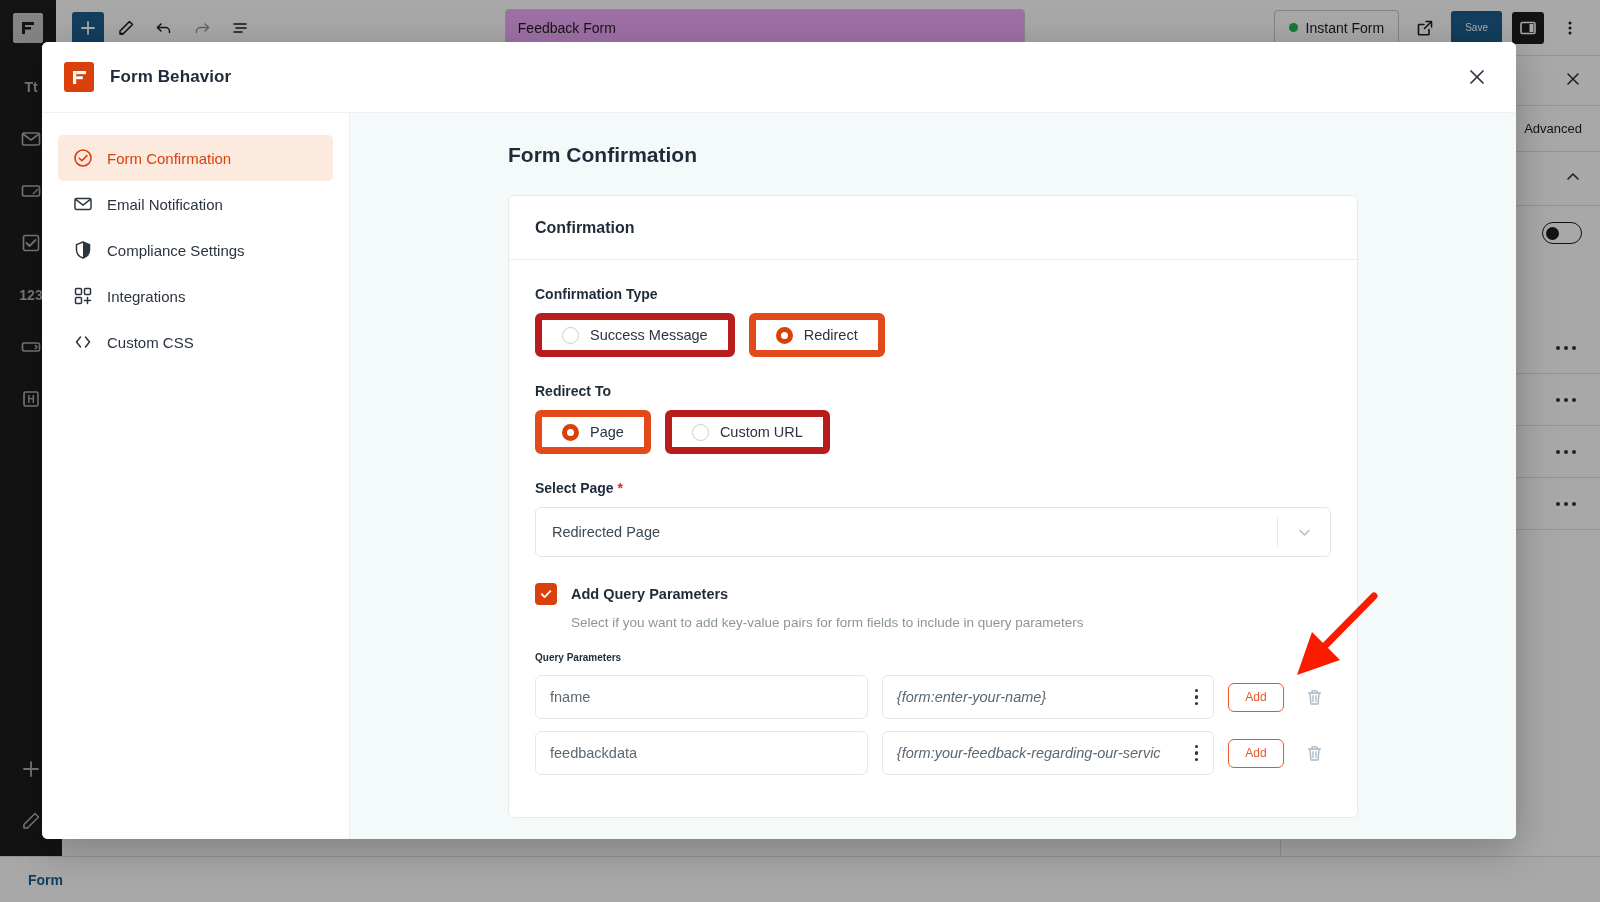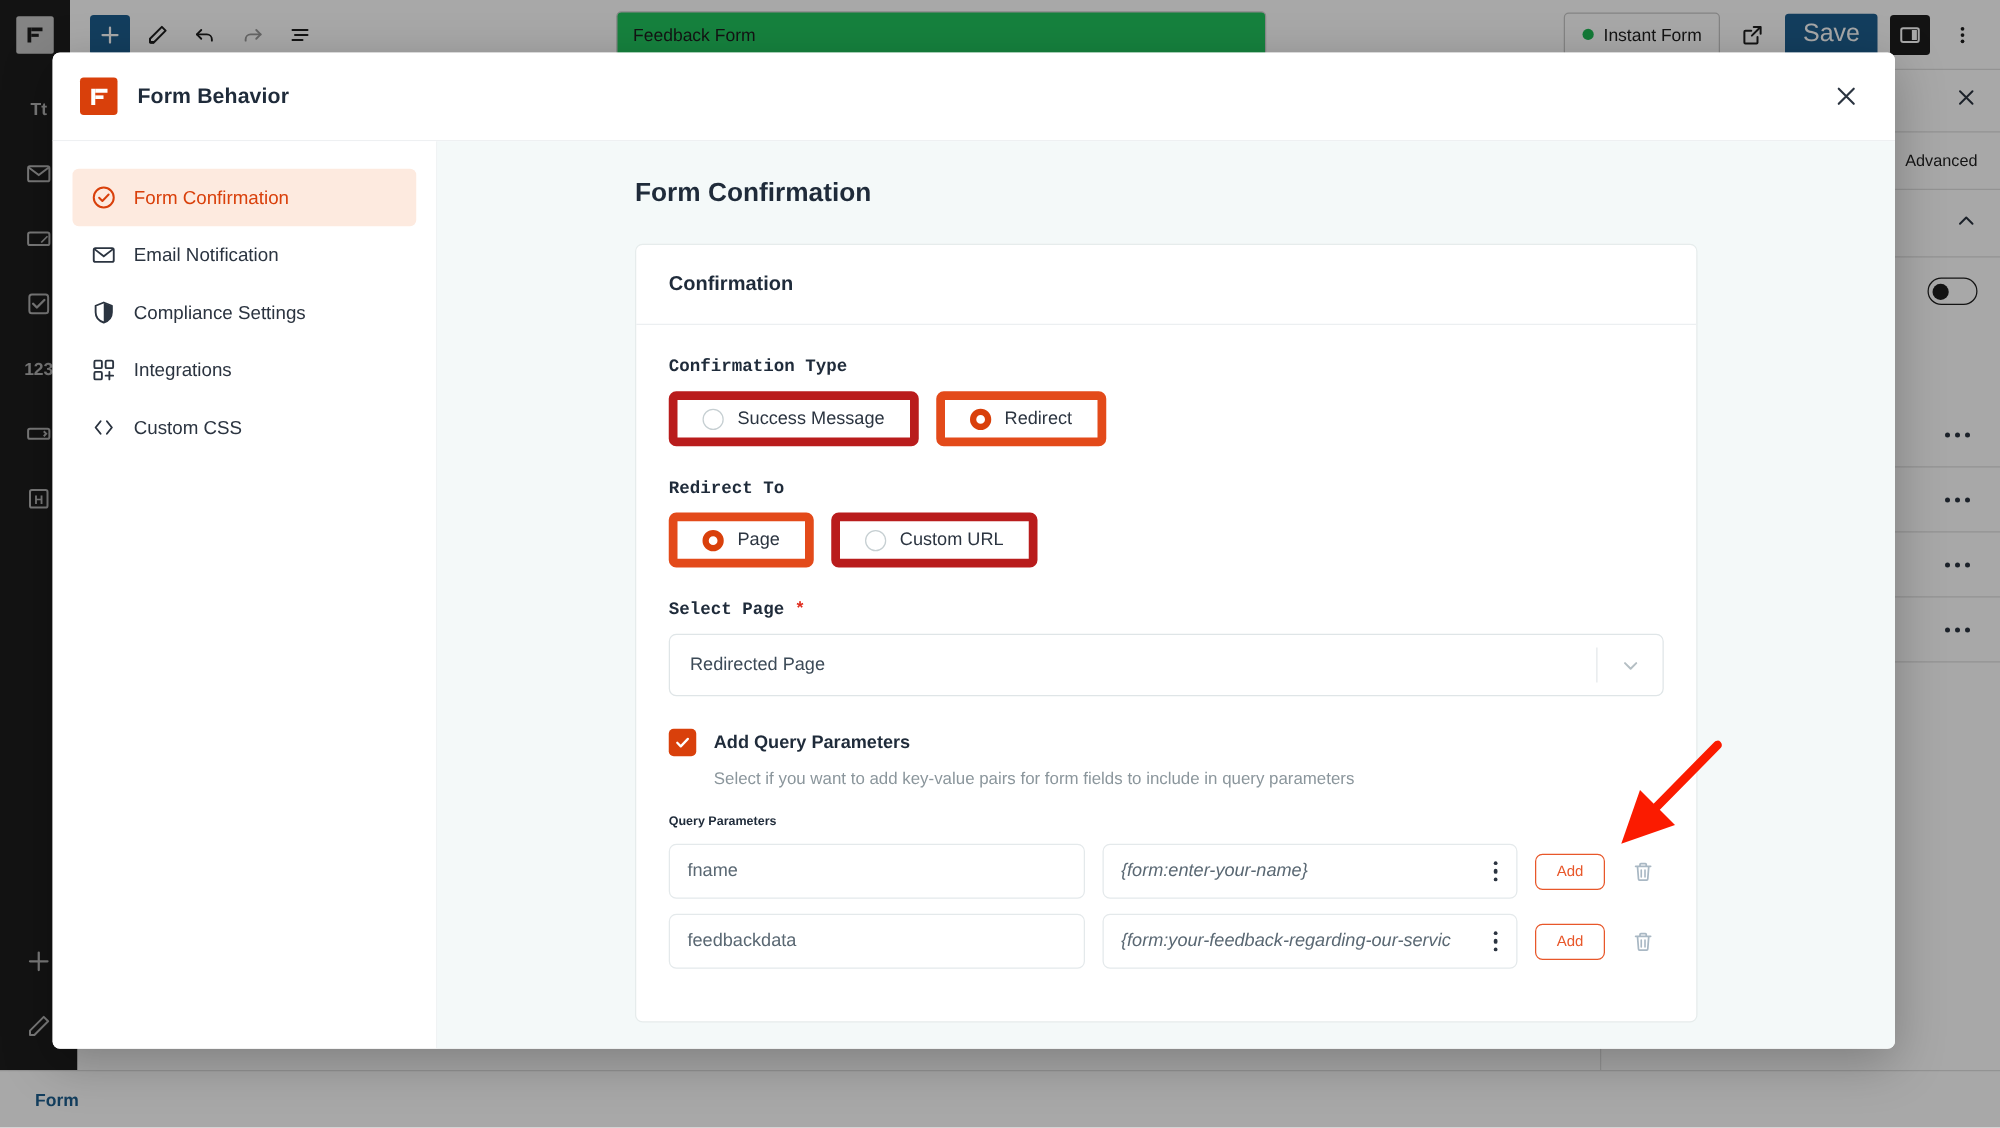--- a/index.html
+++ b/index.html
@@ -30,32 +30,32 @@
   .tb-btn {
     width: 32px; height: 32px; border-radius: 3px;
     display: flex; align-items: center; justify-content: center;
     color: #1e1e1e;
   }
   .tb-btn.primary { background: #1e5f8f; color: #fff; }
   .tb-title-wrap { flex: 1; display: flex; justify-content: center; }
   .tb-title {
     width: 520px; height: 38px; border: 1px solid #d0d0d0; border-radius: 4px;
     display: flex; align-items: center; padding: 0 12px;
-    font-size: 14px; color: #1e1e1e; background: #22c55e;
+    font-size: 14px; color: #1e1e1e; background: #f0abfc;
   }
   .tb-right { display: flex; align-items: center; gap: 10px; padding-right: 14px; }
   .instant-form {
     height: 36px; border: 1px solid #c9c9c9; border-radius: 4px;
     display: flex; align-items: center; gap: 8px; padding: 0 14px;
     font-size: 14px; color: #1e1e1e;
   }
   .green-dot { width: 9px; height: 9px; border-radius: 50%; background: #1db954; }
   .save-btn {
     height: 34px; background: #1e5f8f; color: #fff; border-radius: 3px;
-    display: flex; align-items: center; padding: 0 14px; font-size: 20px;
+    display: flex; align-items: center; padding: 0 14px; font-size: 10px;
   }
   .dark-sq {
     width: 32px; height: 32px; background: #1e1e1e; border-radius: 3px;
     display: flex; align-items: center; justify-content: center;
   }
 
   .bg-leftrail {
     position: absolute; left: 0; top: 56px; bottom: 46px; width: 62px;
     background: #1e1e1e; display: flex; flex-direction: column;
     align-items: center; padding-top: 14px; gap: 18px;
@@ -161,21 +161,21 @@
     border: 1px solid #e6ecec; border-radius: 6px;
   }
   .card-head {
     height: 64px; display: flex; align-items: center; padding: 0 26px;
     border-bottom: 1px solid #eceff1;
     font-size: 16px; font-weight: 700; color: #1f2b3a;
   }
   .card-body { padding: 26px 26px 30px 26px; }
 
   .field-label {
-    font-size: 14px; font-weight: 700; color: #1f2b3a; margin-bottom: 11px; font-family: Liberation Mono, monospace;
+    font-size: 14px; font-weight: 700; color: #1f2b3a; margin-bottom: 11px;
   }
   .req { color: #e02b1d; font-weight: 700; }
 
   .radio-row { display: flex; gap: 14px; margin-bottom: 26px; }
   .radio-pill {
     height: 44px; border: 7px solid #b91c1c; border-radius: 6px;
     display: flex; align-items: center; gap: 11px; padding: 0 20px;
     font-size: 14.5px; color: #2b3440; cursor: pointer; background: #fff;
   }
   .radio-pill.selected { border-color: #e34a1a; }

